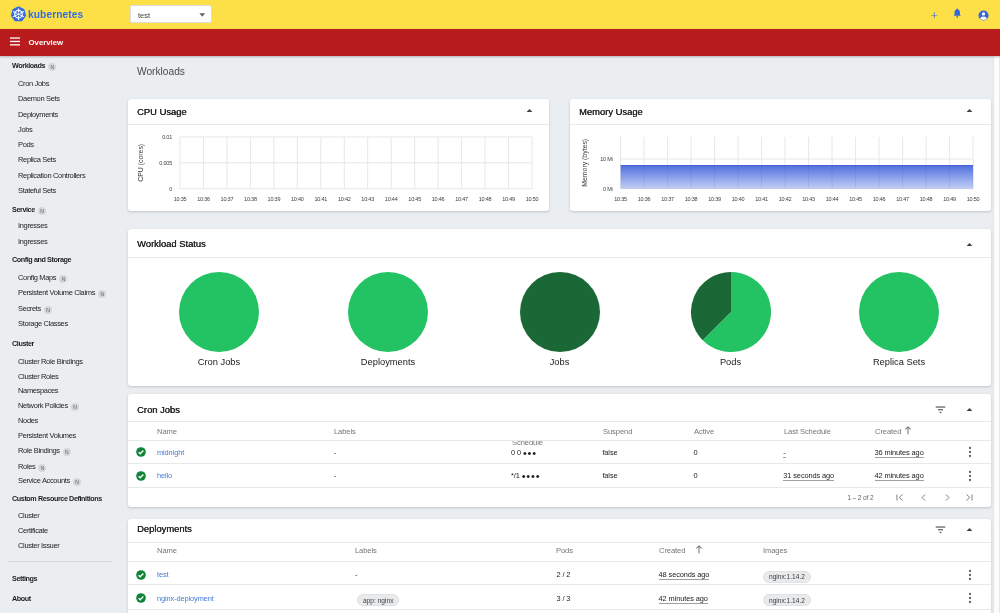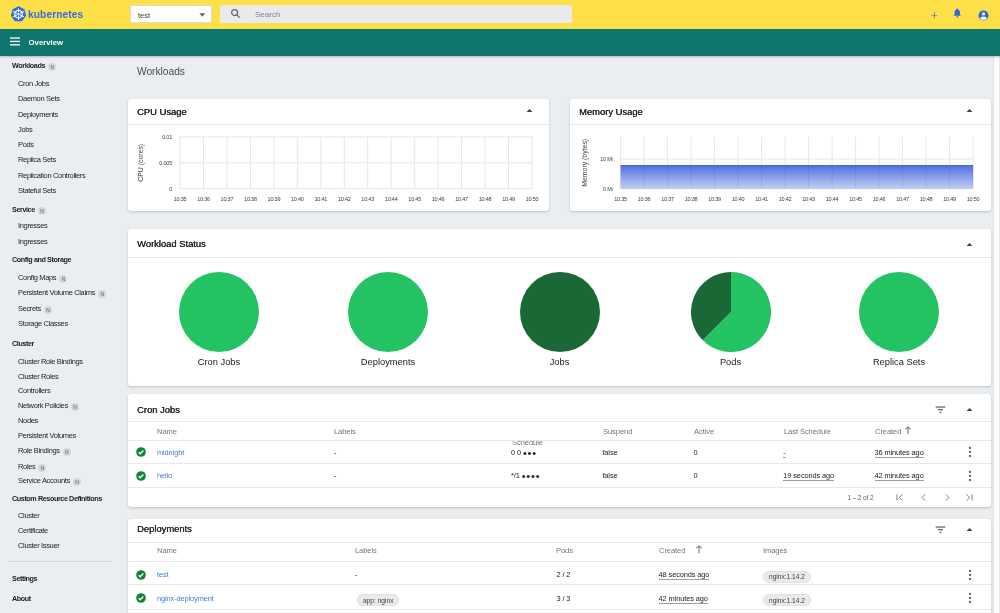--- a/index.html
+++ b/index.html
@@ -1,17 +1,17 @@
 <!DOCTYPE html>
 <html><head><meta charset="utf-8"><title>Kubernetes Dashboard</title>
 <style>
 *{margin:0;padding:0;box-sizing:border-box}
 html,body{width:1000px;height:613px;overflow:hidden;font-family:"Liberation Sans",sans-serif;background:#ebeef0}
 .topbar{position:absolute;left:0;top:0;width:1000px;height:29px;background:#fde047}
-.navbar{position:absolute;left:0;top:29px;width:1000px;height:27px;background:#0f766e;box-shadow:0 1px 2px rgba(0,0,0,.25)}
+.navbar{position:absolute;left:0;top:29px;width:1000px;height:27px;background:#b91c1c;box-shadow:0 1px 2px rgba(0,0,0,.25)}
 .klogo-text{position:absolute;left:28px;top:9px;font-size:10.2px;font-weight:bold;color:#326ce5;letter-spacing:0.1px}
 .nsbox{position:absolute;left:130px;top:5px;width:82px;height:18px;background:#fff;border:1px solid #d9dbdd;border-radius:2px}
 .nsbox .t{position:absolute;left:7px;top:4.5px;font-size:7.5px;color:#3c4043}
 .search{position:absolute;left:220px;top:5px;width:352px;height:18px;background:#e8eaec;border-radius:2px}
 .search .t{position:absolute;left:35px;top:4.5px;font-size:8px;color:#80868b}
 .ov{position:absolute;left:28.5px;top:8.5px;font-size:7.8px;font-weight:bold;color:#fff}
 .sbi{position:absolute;font-size:7.5px;color:#222426;letter-spacing:-0.35px;white-space:nowrap}
 .sbh{position:absolute;font-size:7.2px;font-weight:bold;color:#1c1d1f;letter-spacing:-0.4px;white-space:nowrap}
 .nb{display:inline-block;width:8px;height:8px;border-radius:50%;background:#d4d7da;color:#5c6165;font-size:5px;font-weight:normal;text-align:center;line-height:8px;margin-left:3px;vertical-align:-1px}
 .card{position:absolute;background:#fff;border-radius:3px;box-shadow:0 1px 2.5px rgba(60,64,67,.25)}
@@ -47,27 +47,20 @@
 </g>
       <circle cx="50" cy="48" r="7" fill="#fff"></circle>
     </svg>
 <div class="klogo-text">kubernetes</div>
 <div class="nsbox">
       <div class="t">test</div>
       <svg class="icon" style="left:68px;top:6.8px" width="6.5" height="4.5" viewBox="0 0 10 7">
         <path d="M0.5 0.5 L5 6 L9.5 0.5 Z" fill="#5f6368"></path>
       </svg>
     </div>
-<div class="search">
-      <svg class="icon" style="left:10px;top:3px" width="11" height="11" viewBox="0 0 24 24">
-        <circle cx="10" cy="10" r="6.5" fill="none" stroke="#5f6368" stroke-width="2.6"></circle>
-        <line x1="15" y1="15" x2="21" y2="21" stroke="#5f6368" stroke-width="2.8"></line>
-      </svg>
-      <div class="t">Search</div>
-    </div>
 <svg class="icon" style="left:929.5px;top:10.8px" width="8.5" height="8.5" viewBox="0 0 24 24">
       <path d="M11 3.5 h2 v7.5 h7.5 v2 h-7.5 v7.5 h-2 v-7.5 h-7.5 v-2 h7.5 Z" fill="#3366dd"></path>
     </svg>
     <svg class="icon" style="left:952.3px;top:7.3px" width="10.5" height="12" viewBox="0 0 24 24">
       <path d="M12 1.5 a2 2 0 0 1 2 2 v0.7 a6.2 6.2 0 0 1 4.2 5.8 v5.5 l1.8 2.3 v0.7 H4 v-0.7 l1.8-2.3 v-5.5 a6.2 6.2 0 0 1 4.2-5.8 V3.5 a2 2 0 0 1 2-2 Z" fill="#3366dd"></path>
       <circle cx="12" cy="21" r="1.9" fill="#3366dd"></circle>
     </svg>
     <svg class="icon" style="left:978px;top:9.8px" width="11" height="11" viewBox="0 0 24 24">
       <circle cx="12" cy="12" r="11" fill="#3366dd"></circle>
       <circle cx="12" cy="8.6" r="3.6" fill="#fafafa"></circle>
@@ -96,21 +89,21 @@
 <div class="sbi" style="left:18px;top:165.3px">Ingresses</div>
 <div class="sbi" style="left:18px;top:180.7px">Ingresses</div>
 <div class="sbh" style="left:12px;top:199.0px">Config and Storage</div>
 <div class="sbi" style="left:18px;top:217.3px">Config Maps<span class="nb">N</span></div>
 <div class="sbi" style="left:18px;top:232.2px">Persistent Volume Claims<span class="nb">N</span></div>
 <div class="sbi" style="left:18px;top:247.6px">Secrets<span class="nb">N</span></div>
 <div class="sbi" style="left:18px;top:263.0px">Storage Classes</div>
 <div class="sbh" style="left:12px;top:282.8px">Cluster</div>
 <div class="sbi" style="left:18px;top:301.3px">Cluster Role Bindings</div>
 <div class="sbi" style="left:18px;top:315.6px">Cluster Roles</div>
-<div class="sbi" style="left:18px;top:330.4px">Controllers</div>
+<div class="sbi" style="left:18px;top:330.4px">Namespaces</div>
 <div class="sbi" style="left:18px;top:345.2px">Network Policies<span class="nb">N</span></div>
 <div class="sbi" style="left:18px;top:360.4px">Nodes</div>
 <div class="sbi" style="left:18px;top:375.2px">Persistent Volumes</div>
 <div class="sbi" style="left:18px;top:390.4px">Role Bindings<span class="nb">N</span></div>
 <div class="sbi" style="left:18px;top:405.7px">Roles<span class="nb">N</span></div>
 <div class="sbi" style="left:18px;top:420.4px">Service Accounts<span class="nb">N</span></div>
 <div class="sbh" style="left:12px;top:438.0px">Custom Resource Definitions</div>
 <div class="sbi" style="left:18px;top:455.0px">Cluster</div>
 <div class="sbi" style="left:18px;top:469.8px">Certificate</div>
 <div class="sbi" style="left:18px;top:484.6px">Cluster Issuer</div>
@@ -293,21 +286,21 @@
       </svg></div>
 <div class="icon" style="left:8px;top:76.6px"><svg width="10" height="10" viewBox="0 0 24 24">
         <circle cx="12" cy="12" r="11.5" fill="#0d8436"></circle>
         <path d="M6.3 12.6 L10 16.2 L17.7 8.3" stroke="#fff" stroke-width="3" fill="none"></path>
       </svg></div>
 <div class="cell link" style="left:29px;top:77.1px">hello</div>
 <div class="cell" style="left:206px;top:77.1px">-</div>
 <div class="cell" style="left:383px;top:77.1px">*/1 <span class="dots">••••</span></div>
 <div class="cell" style="left:474.4px;top:77.1px">false</div>
 <div class="cell" style="left:565.5px;top:77.1px">0</div>
-<div class="cell" style="left:655.3px;top:77.1px"><span class="und">19 seconds ago</span></div>
+<div class="cell" style="left:655.3px;top:77.1px"><span class="und">31 seconds ago</span></div>
 <div class="cell" style="left:746.5px;top:77.1px"><span class="und">42 minutes ago</span></div>
 <div class="icon" style="left:840px;top:75.6px"><svg width="4" height="12" viewBox="0 0 4 12">
         <circle cx="2" cy="2" r="1.15" fill="#5f6368"></circle>
         <circle cx="2" cy="6" r="1.15" fill="#5f6368"></circle>
         <circle cx="2" cy="10" r="1.15" fill="#5f6368"></circle>
       </svg></div>
 <div class="cdiv" style="top:68.7px"></div>
 <div class="cdiv" style="top:93.2px"></div>
 <div class="pgt" style="left:719.4px;top:99.7px">1 – 2 of 2</div>
 <div class="icon" style="left:767.4px;top:98.7px"><svg width="9" height="9" viewBox="0 0 12 12">

